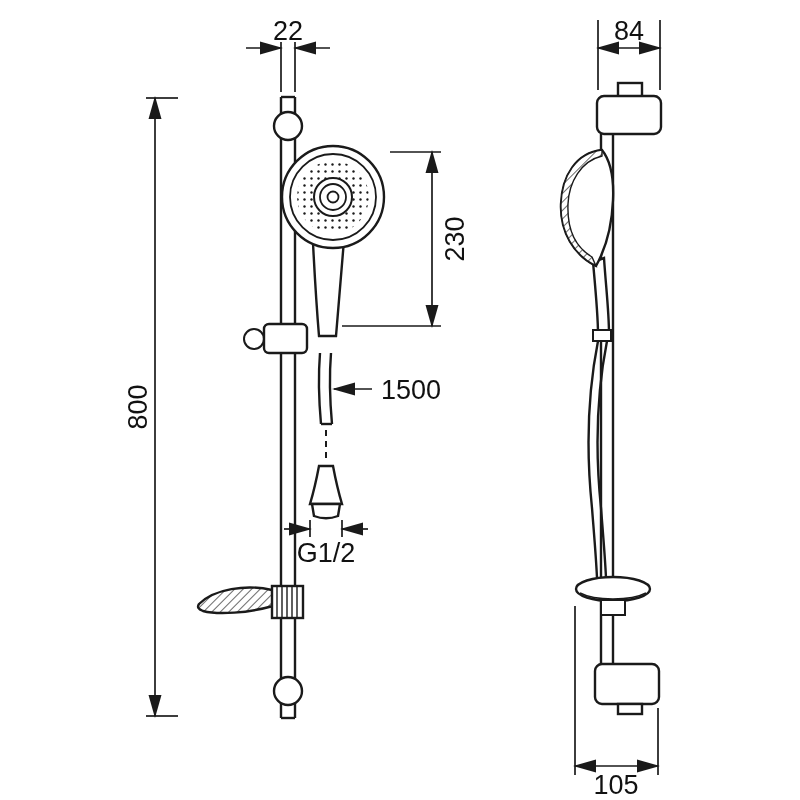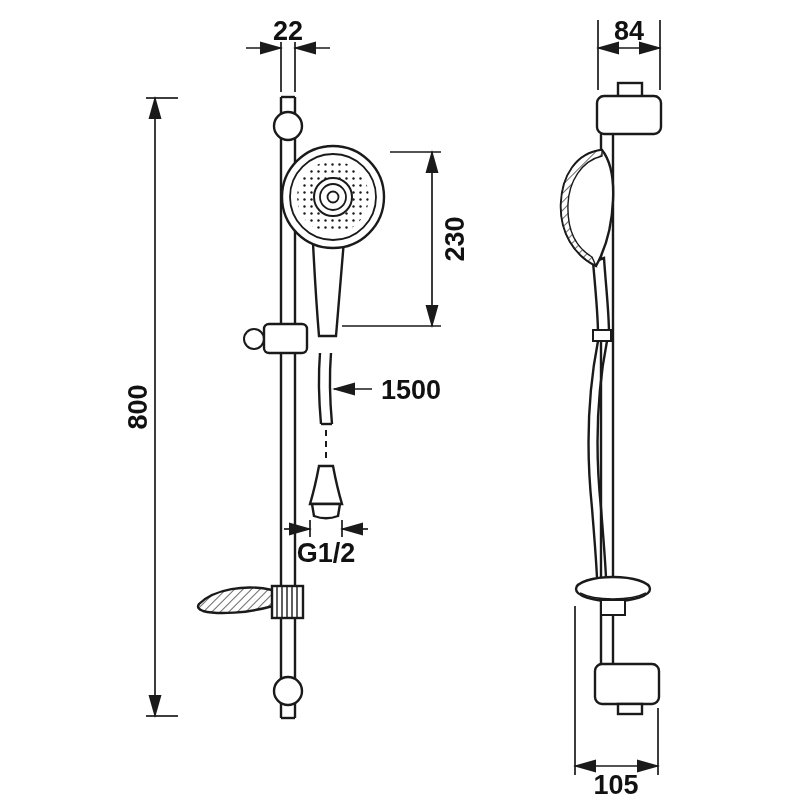--- a/index.html
+++ b/index.html
@@ -1,16 +1,16 @@
 <!DOCTYPE html>
 <html><head>
 <meta charset="utf-8">
 <style>
   html,body{margin:0;padding:0;background:#fff;}
-  .canvas{width:800px;height:800px;background:#ffffff;position:relative;overflow:hidden;font-weight:bold;}
+  .canvas{width:800px;height:800px;background:#ffffff;position:relative;overflow:hidden;}
   svg{display:block;}
   text{font-family:"Liberation Sans","DejaVu Sans",sans-serif;font-size:27px;fill:#111;}
 </style>
 </head>
 <body>
 
 <div class="canvas">
 <svg width="800" height="800" viewBox="0 0 800 800">
   <defs>
     <marker id="arr" viewBox="0 0 12 8" refX="11" refY="4" markerWidth="14" markerHeight="9" orient="auto-start-reverse">

